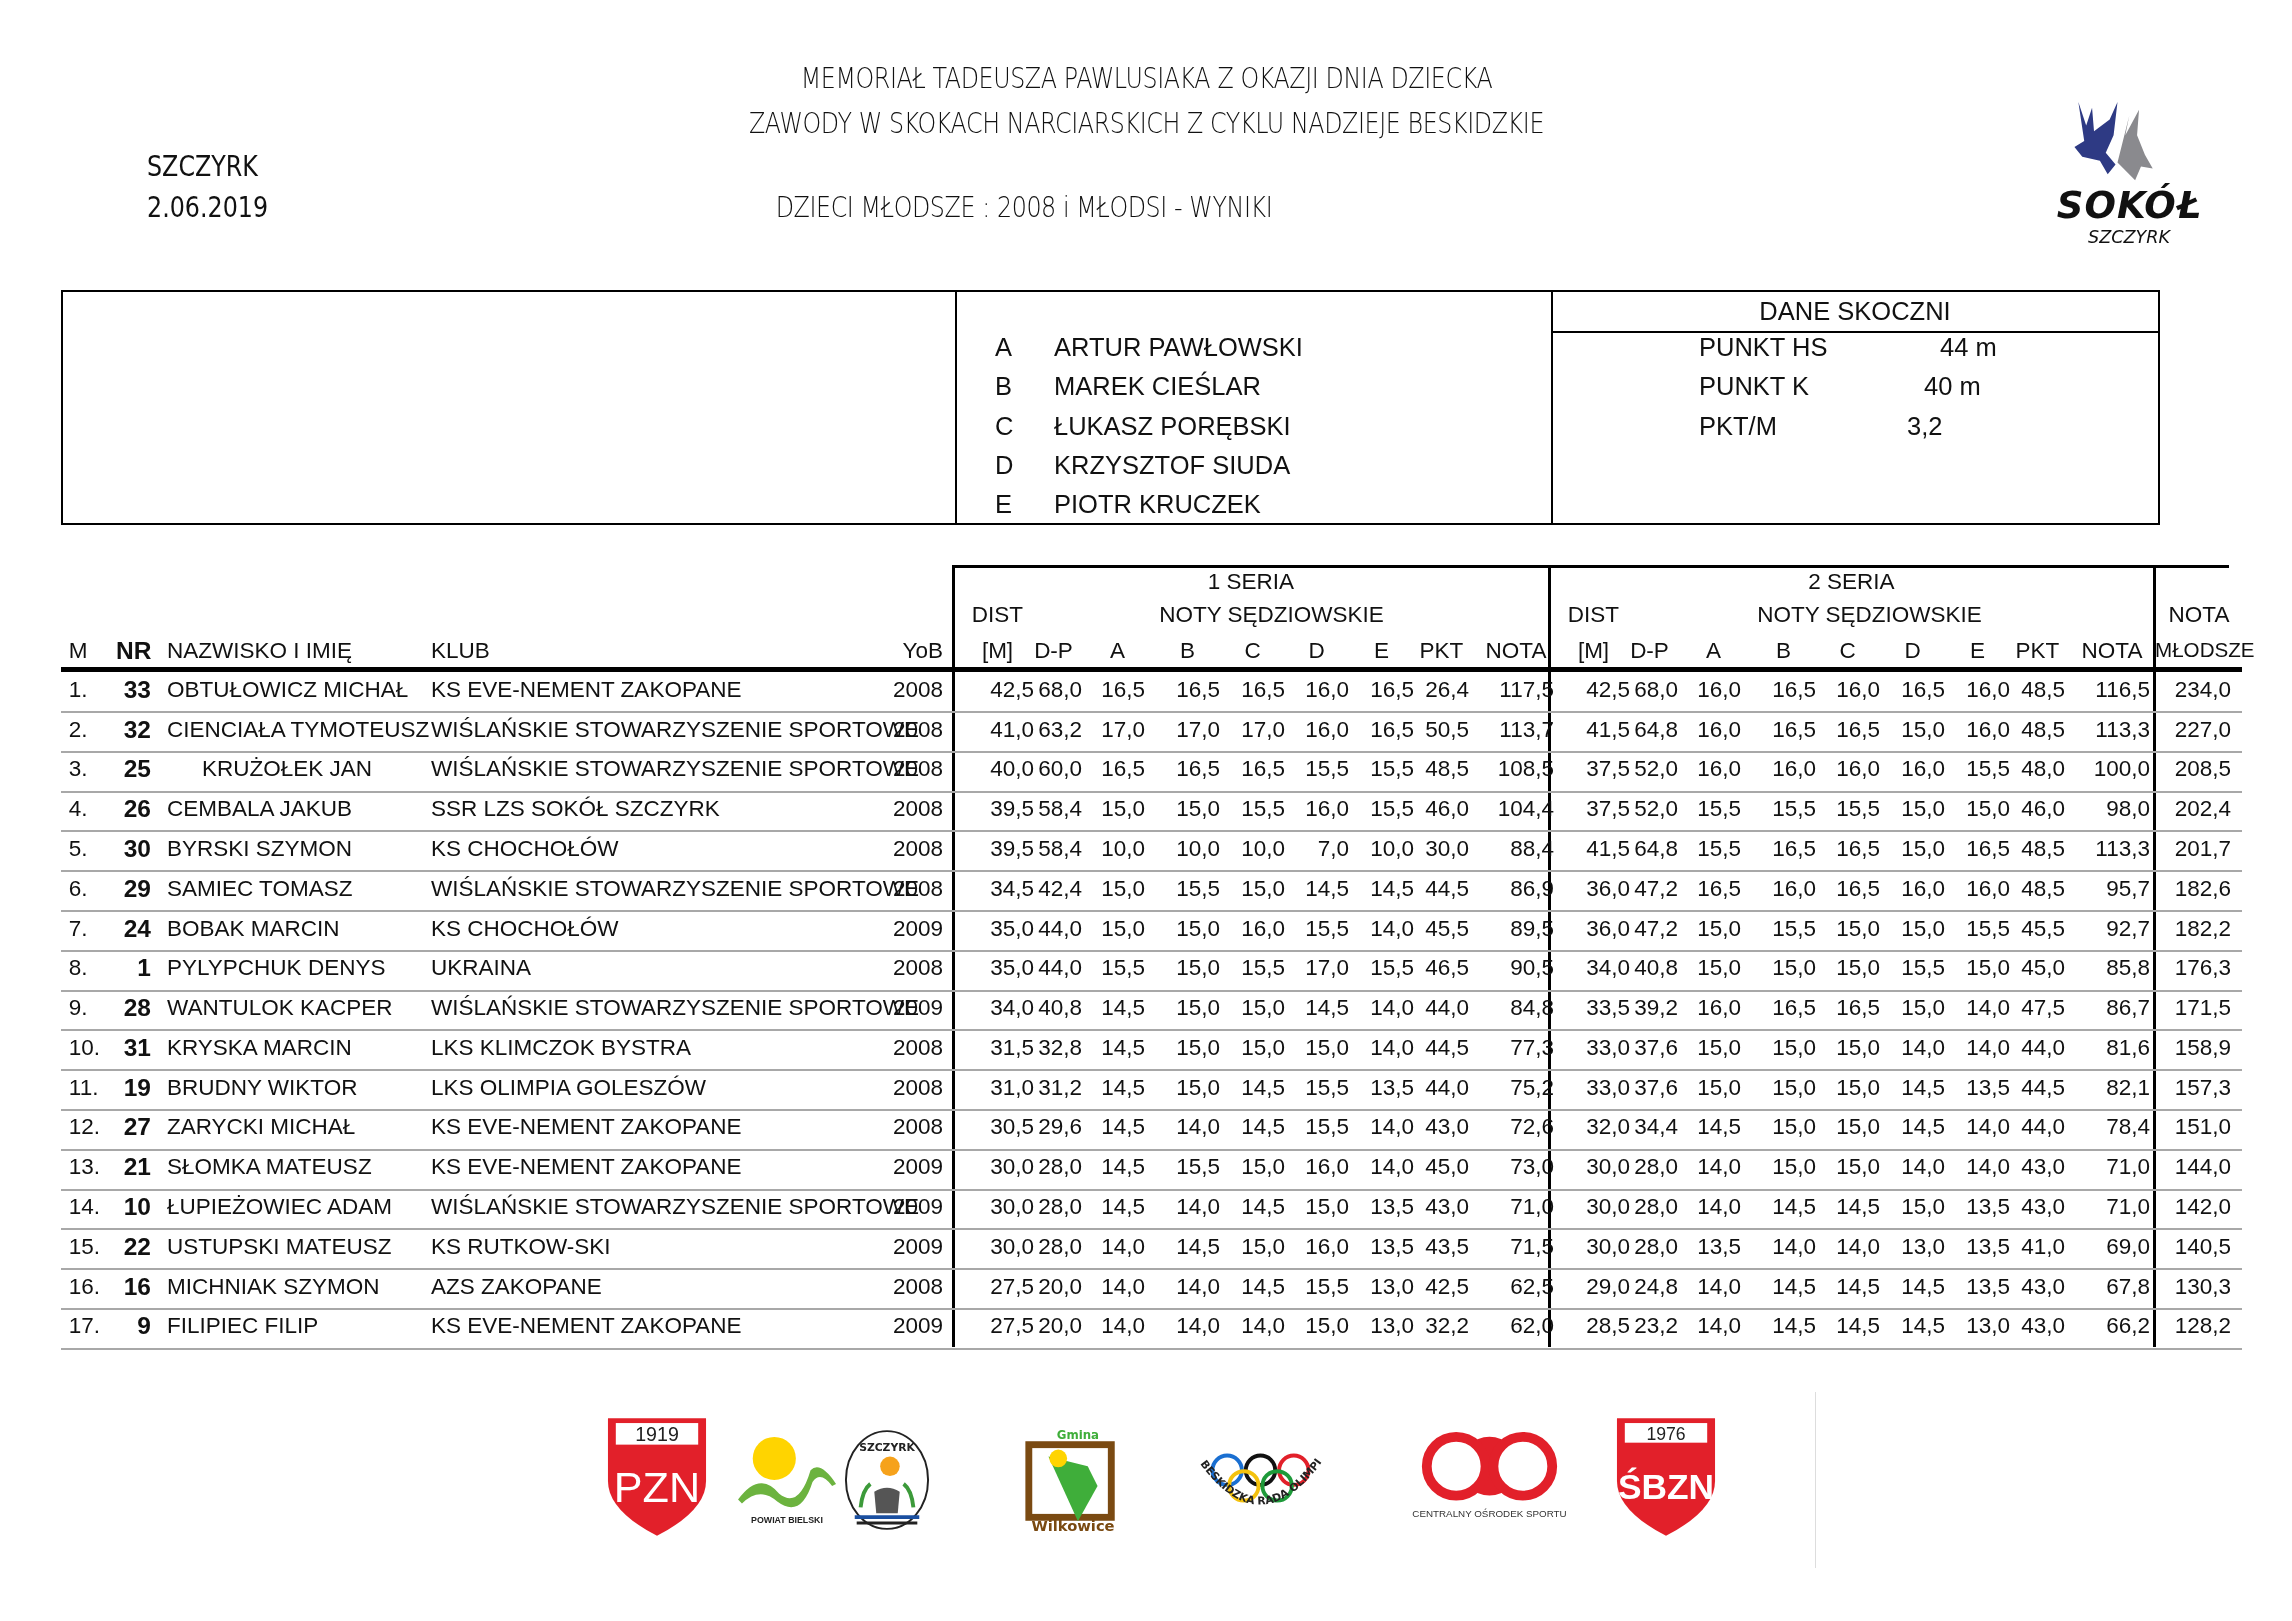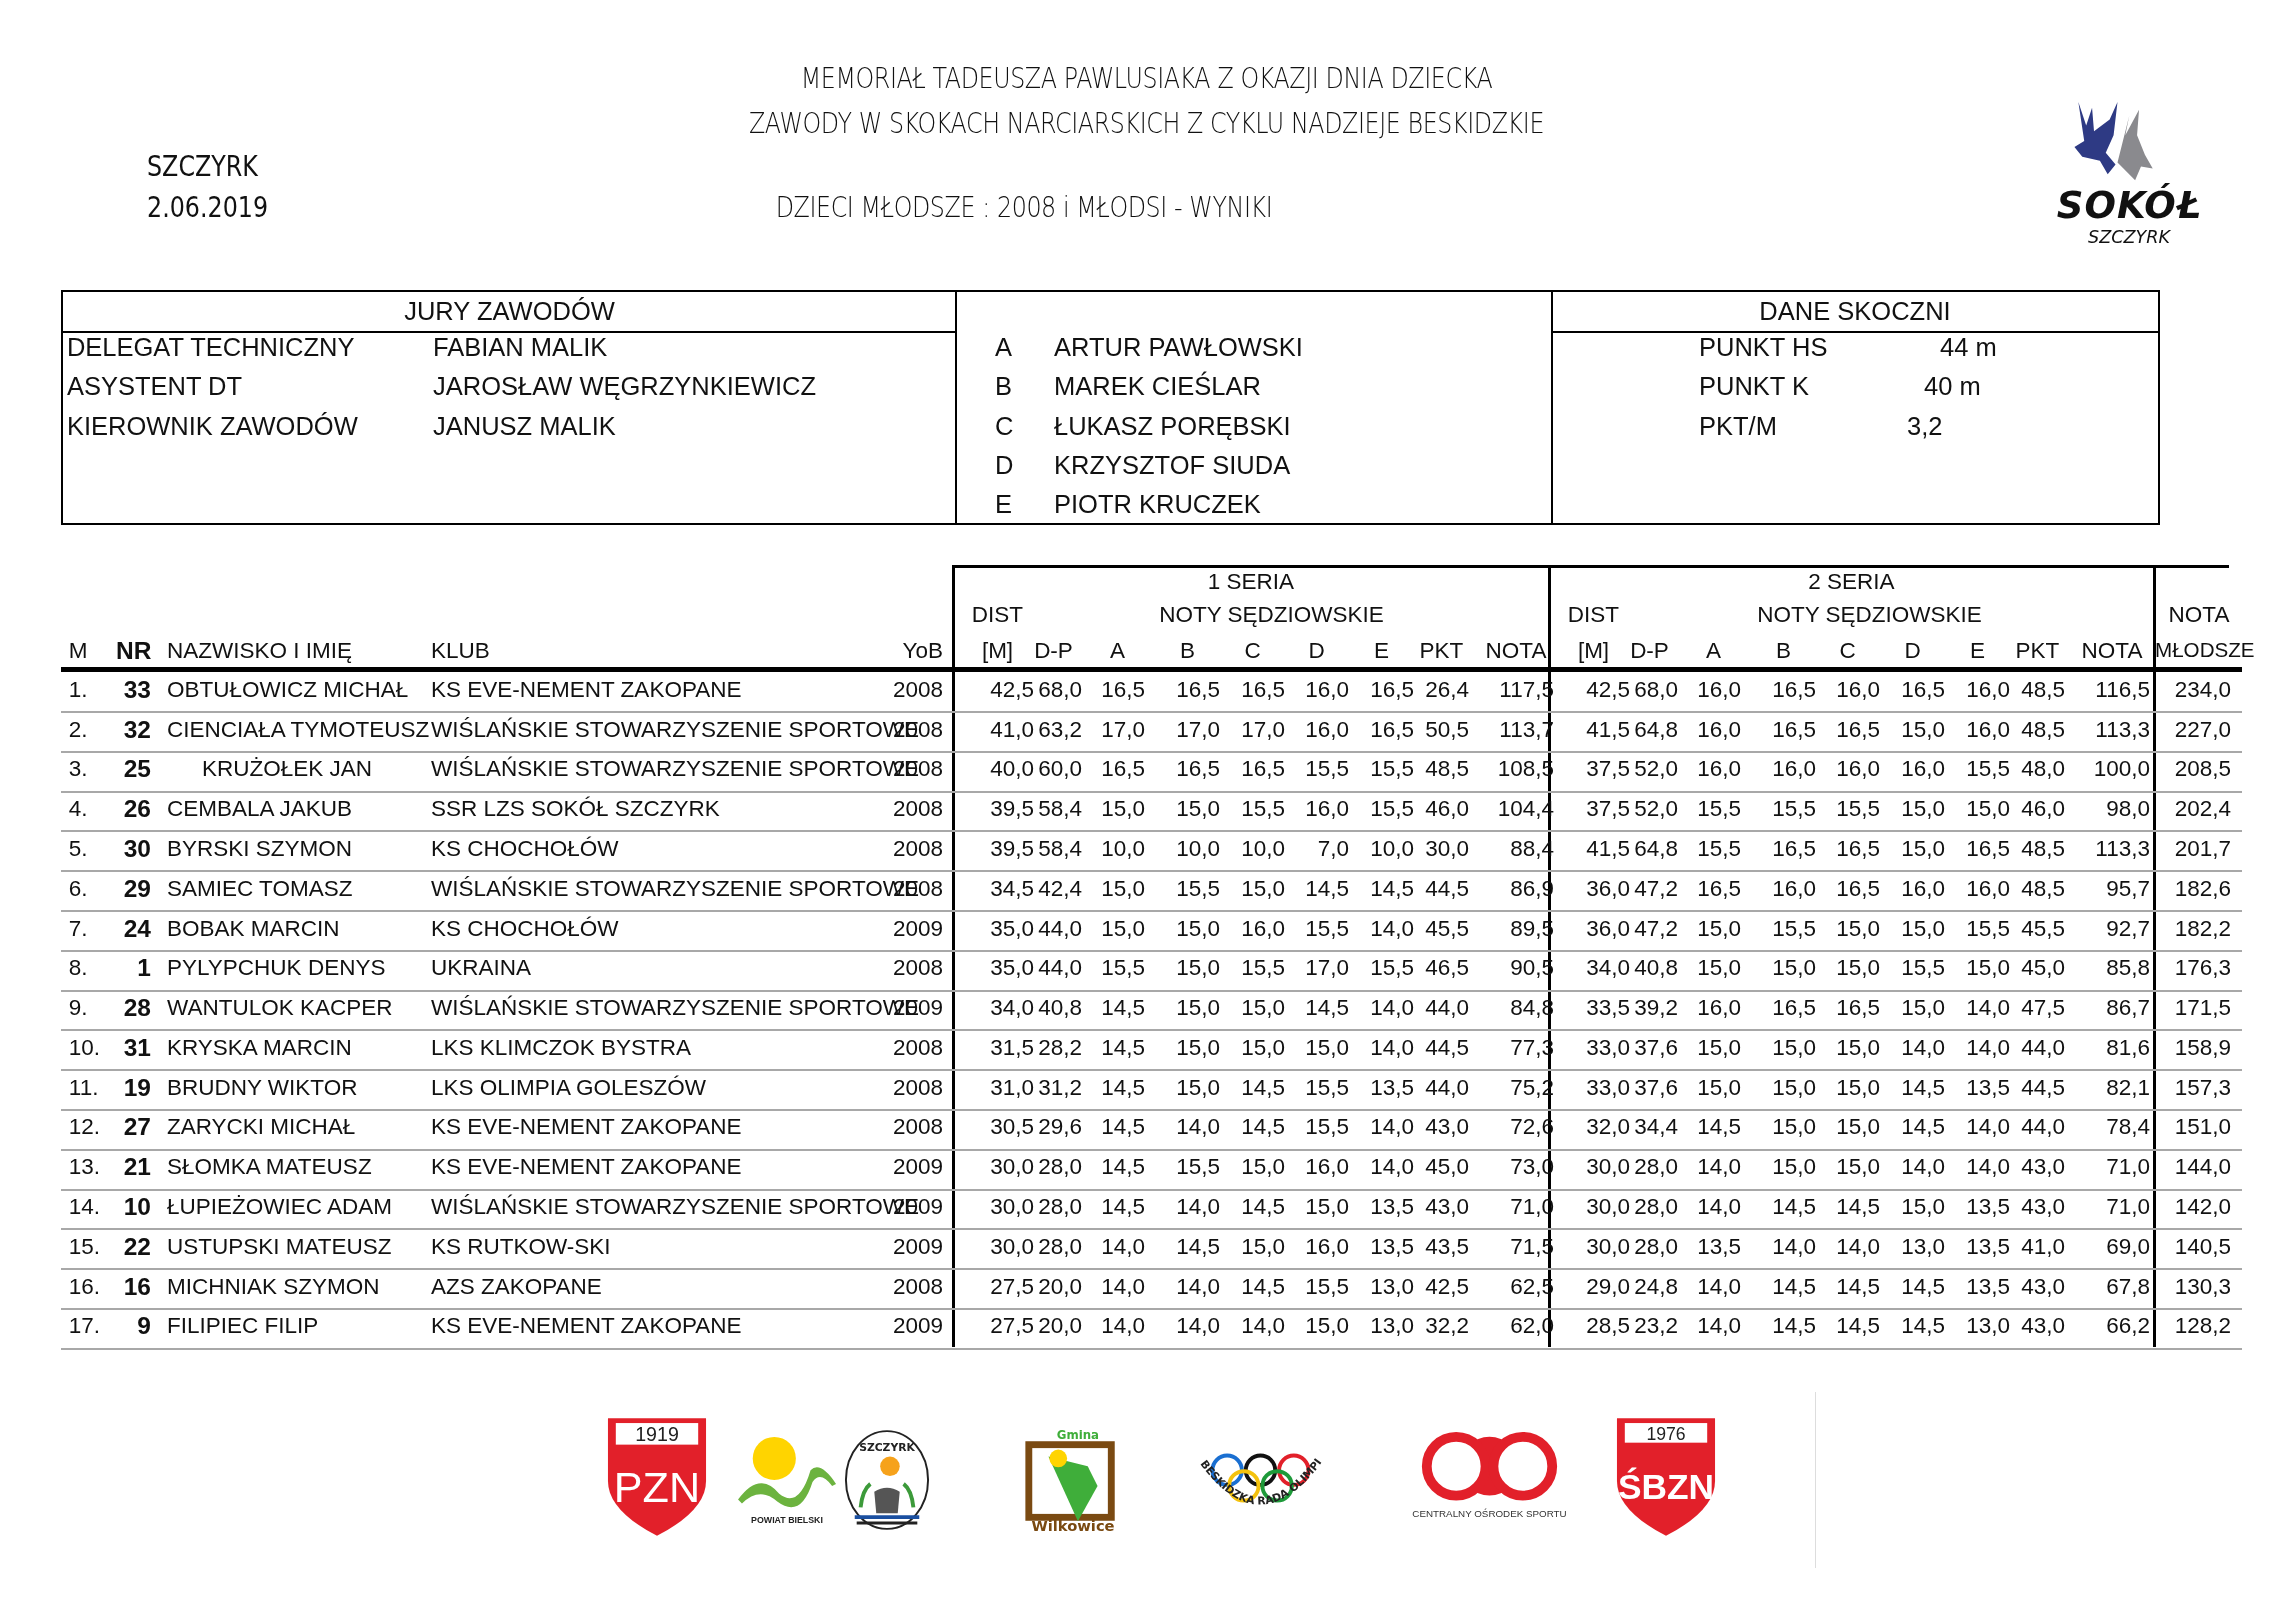--- a/index.html
+++ b/index.html
@@ -42,29 +42,20 @@
     <path d="M30 6 L38 30 L44 12 L46 36 L62 24 L70 6 L66 40 L58 58 L68 70 L60 80 L52 66 L34 62 L26 52 L36 46 Z" fill="#2e3a84"></path>
   </svg>
   <div style="position:absolute;left:7.8px;top:88px;font-family:'DejaVu Sans',sans-serif;font-weight:bold;font-style:italic;font-size:37px;letter-spacing:1px;">SOKÓŁ</div>
   <div style="position:absolute;left:39px;top:131px;font-family:'DejaVu Sans',sans-serif;font-style:italic;font-size:17.6px;">SZCZYRK</div>
 </div>
 
 <div class="abs info">
   <div class="vline" style="left:892px;"></div>
   <div class="vline" style="left:1488px;"></div>
 
-  <div class="sec" style="left:0;width:893px;">
-    <div class="sec-head">JURY ZAWODÓW</div>
-    <div class="row" style="left:3.9px;top:41px;">DELEGAT TECHNICZNY</div>
-    <div class="row" style="left:370px;top:41px;">FABIAN MALIK</div>
-    <div class="row" style="left:3.9px;top:80px;">ASYSTENT DT</div>
-    <div class="row" style="left:370px;top:80px;">JAROSŁAW WĘGRZYNKIEWICZ</div>
-    <div class="row" style="left:3.9px;top:120px;">KIEROWNIK ZAWODÓW</div>
-    <div class="row" style="left:370px;top:120px;">JANUSZ MALIK</div>
-  </div>
 
   <div class="sec" style="left:893px;width:596px;">
     <div class="row" style="left:39px;top:41px;">A</div>
     <div class="row" style="left:98px;top:41px;">ARTUR PAWŁOWSKI</div>
     <div class="row" style="left:39px;top:80px;">B</div>
     <div class="row" style="left:98px;top:80px;">MAREK CIEŚLAR</div>
     <div class="row" style="left:39px;top:120px;">C</div>
     <div class="row" style="left:98px;top:120px;">ŁUKASZ PORĘBSKI</div>
     <div class="row" style="left:39px;top:159px;">D</div>
     <div class="row" style="left:98px;top:159px;">KRZYSZTOF SIUDA</div>
@@ -370,21 +361,21 @@
         <div class="cell r" style="left:2094px;width:76px;top:430px;">171,5</div>
       </div>
       <div class="rowline" style="top:464px;"></div>
       <div>
         <div class="cell " style="left:7.8px;top:470px;">10.</div>
         <div class="cell bold r" style="left:47px;width:43px;top:469px;">31</div>
         <div class="cell " style="left:106px;top:470px;">KRYSKA MARCIN</div>
         <div class="cell " style="left:370px;top:470px;">LKS KLIMCZOK BYSTRA</div>
         <div class="cell r" style="left:823px;width:59px;top:470px;">2008</div>
         <div class="cell r" style="left:900px;width:73px;top:470px;">31,5</div>
-        <div class="cell r" style="left:964px;width:57px;top:470px;">28,2</div>
+        <div class="cell r" style="left:964px;width:57px;top:470px;">32,8</div>
         <div class="cell r" style="left:1029px;width:55px;top:470px;">14,5</div>
         <div class="cell r" style="left:1094px;width:65px;top:470px;">15,0</div>
         <div class="cell r" style="left:1159px;width:65px;top:470px;">15,0</div>
         <div class="cell r" style="left:1223px;width:65px;top:470px;">15,0</div>
         <div class="cell r" style="left:1288px;width:65px;top:470px;">14,0</div>
         <div class="cell r" style="left:1353px;width:55px;top:470px;">44,5</div>
         <div class="cell r" style="left:1417px;width:76px;top:470px;">77,3</div>
         <div class="cell r" style="left:1496px;width:73px;top:470px;">33,0</div>
         <div class="cell r" style="left:1560px;width:57px;top:470px;">37,6</div>
         <div class="cell r" style="left:1625px;width:55px;top:470px;">15,0</div>

